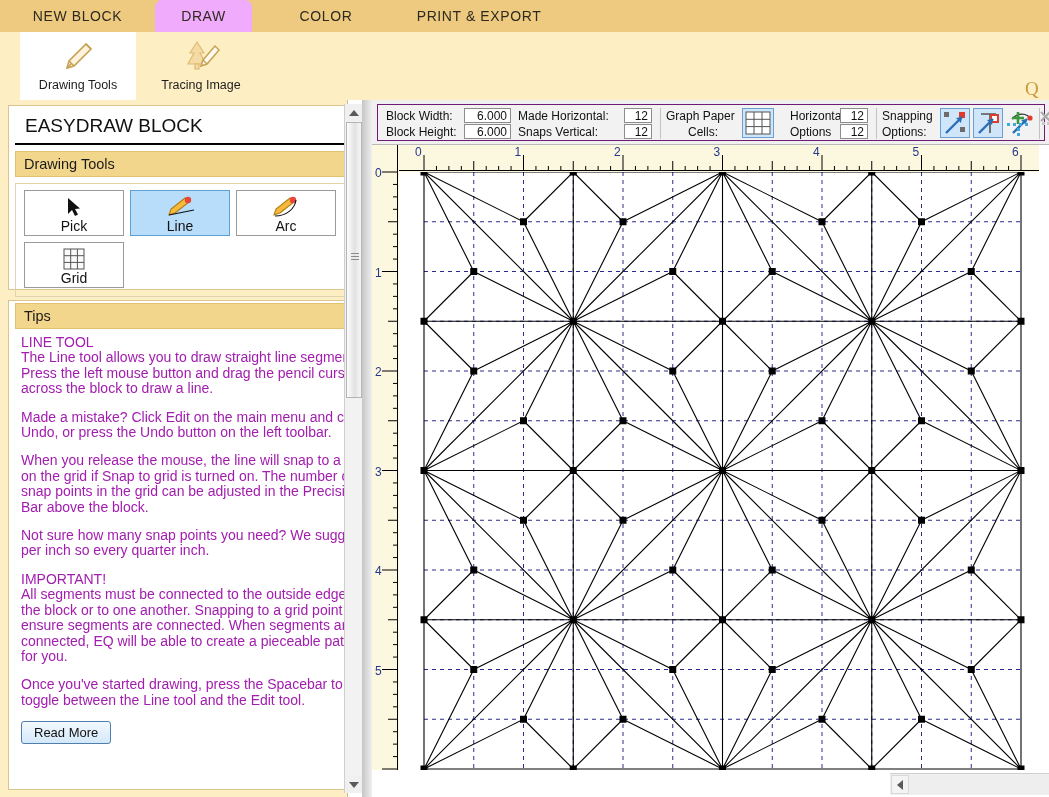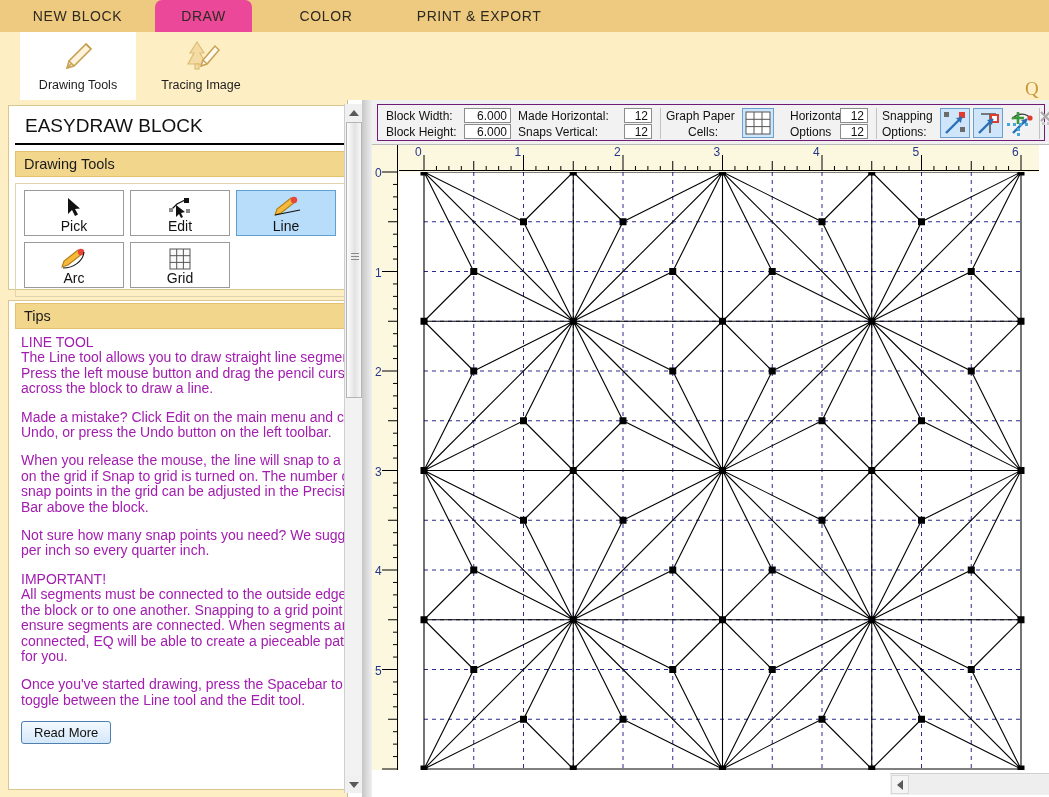--- a/index.html
+++ b/index.html
@@ -17,21 +17,21 @@
     position: absolute; left: 0; top: 0; width: 1049px; height: 32px;
     background: #edca7f;
   }
   .tab {
     position: absolute; top: 0; height: 32px;
     display: flex; align-items: center; justify-content: center;
     font-size: 14px; color: #2f2a20; letter-spacing: .6px;
     cursor: default;
   }
   .tab.active {
-    background: #ec4899;
+    background: #f0abfc;
     border-top-left-radius: 7px; border-top-right-radius: 7px;
   }
   
   .ribbon {
     position: absolute; left: 0; top: 32px; width: 1049px; height: 68px;
     background: #fdeec4;
   }
   .ribbon-item {
     position: absolute; top: 0; height: 68px; width: 148px;
     display: flex; flex-direction: column; align-items: center; justify-content: flex-start;
@@ -246,32 +246,20 @@
 
         <div class="toolbtn">
           <span class="ticon">
             <svg width="22" height="22" viewBox="0 0 22 22">
                 <path d="M5 2 L5 18 L9 14 L12 20 L15 18.5 L12 13 L17 12.5 Z" fill="#111"></path>
               </svg>
           </span>
           <span class="tlabel">Pick</span>
         </div>
 
-        <div class="toolbtn">
-          <span class="ticon">
-            <svg width="26" height="22" viewBox="0 0 26 22">
-              <path d="M4 14 L10 8 L18 4" stroke="#111" stroke-width="1.3" fill="none"></path>
-              <rect x="17" y="2" width="5" height="5" fill="#111"></rect>
-              <rect x="2" y="12" width="4" height="4" fill="#888"></rect>
-              <rect x="19" y="13" width="4" height="4" fill="#888"></rect>
-              <path d="M9 9 L9 21 L12 18 L14 22 L16 21 L14 17 L18 16 Z" fill="#111"></path>
-            </svg>
-          </span>
-          <span class="tlabel">Edit</span>
-        </div>
 
         <div class="toolbtn active">
           <span class="ticon">
             <svg width="34" height="24" viewBox="0 0 34 24">
               <path d="M6 20 L8 14 L22 3 L26 7 L12 18 Z" fill="#f6b93b" stroke="#b07d12" stroke-width="1.1"></path>
               <circle cx="25" cy="5" r="3.2" fill="#e8463a"></circle>
               <path d="M6 20 L31 15" stroke="#111" stroke-width="1.1" fill="none"></path>
             </svg>
           </span>
           <span class="tlabel">Line</span>

